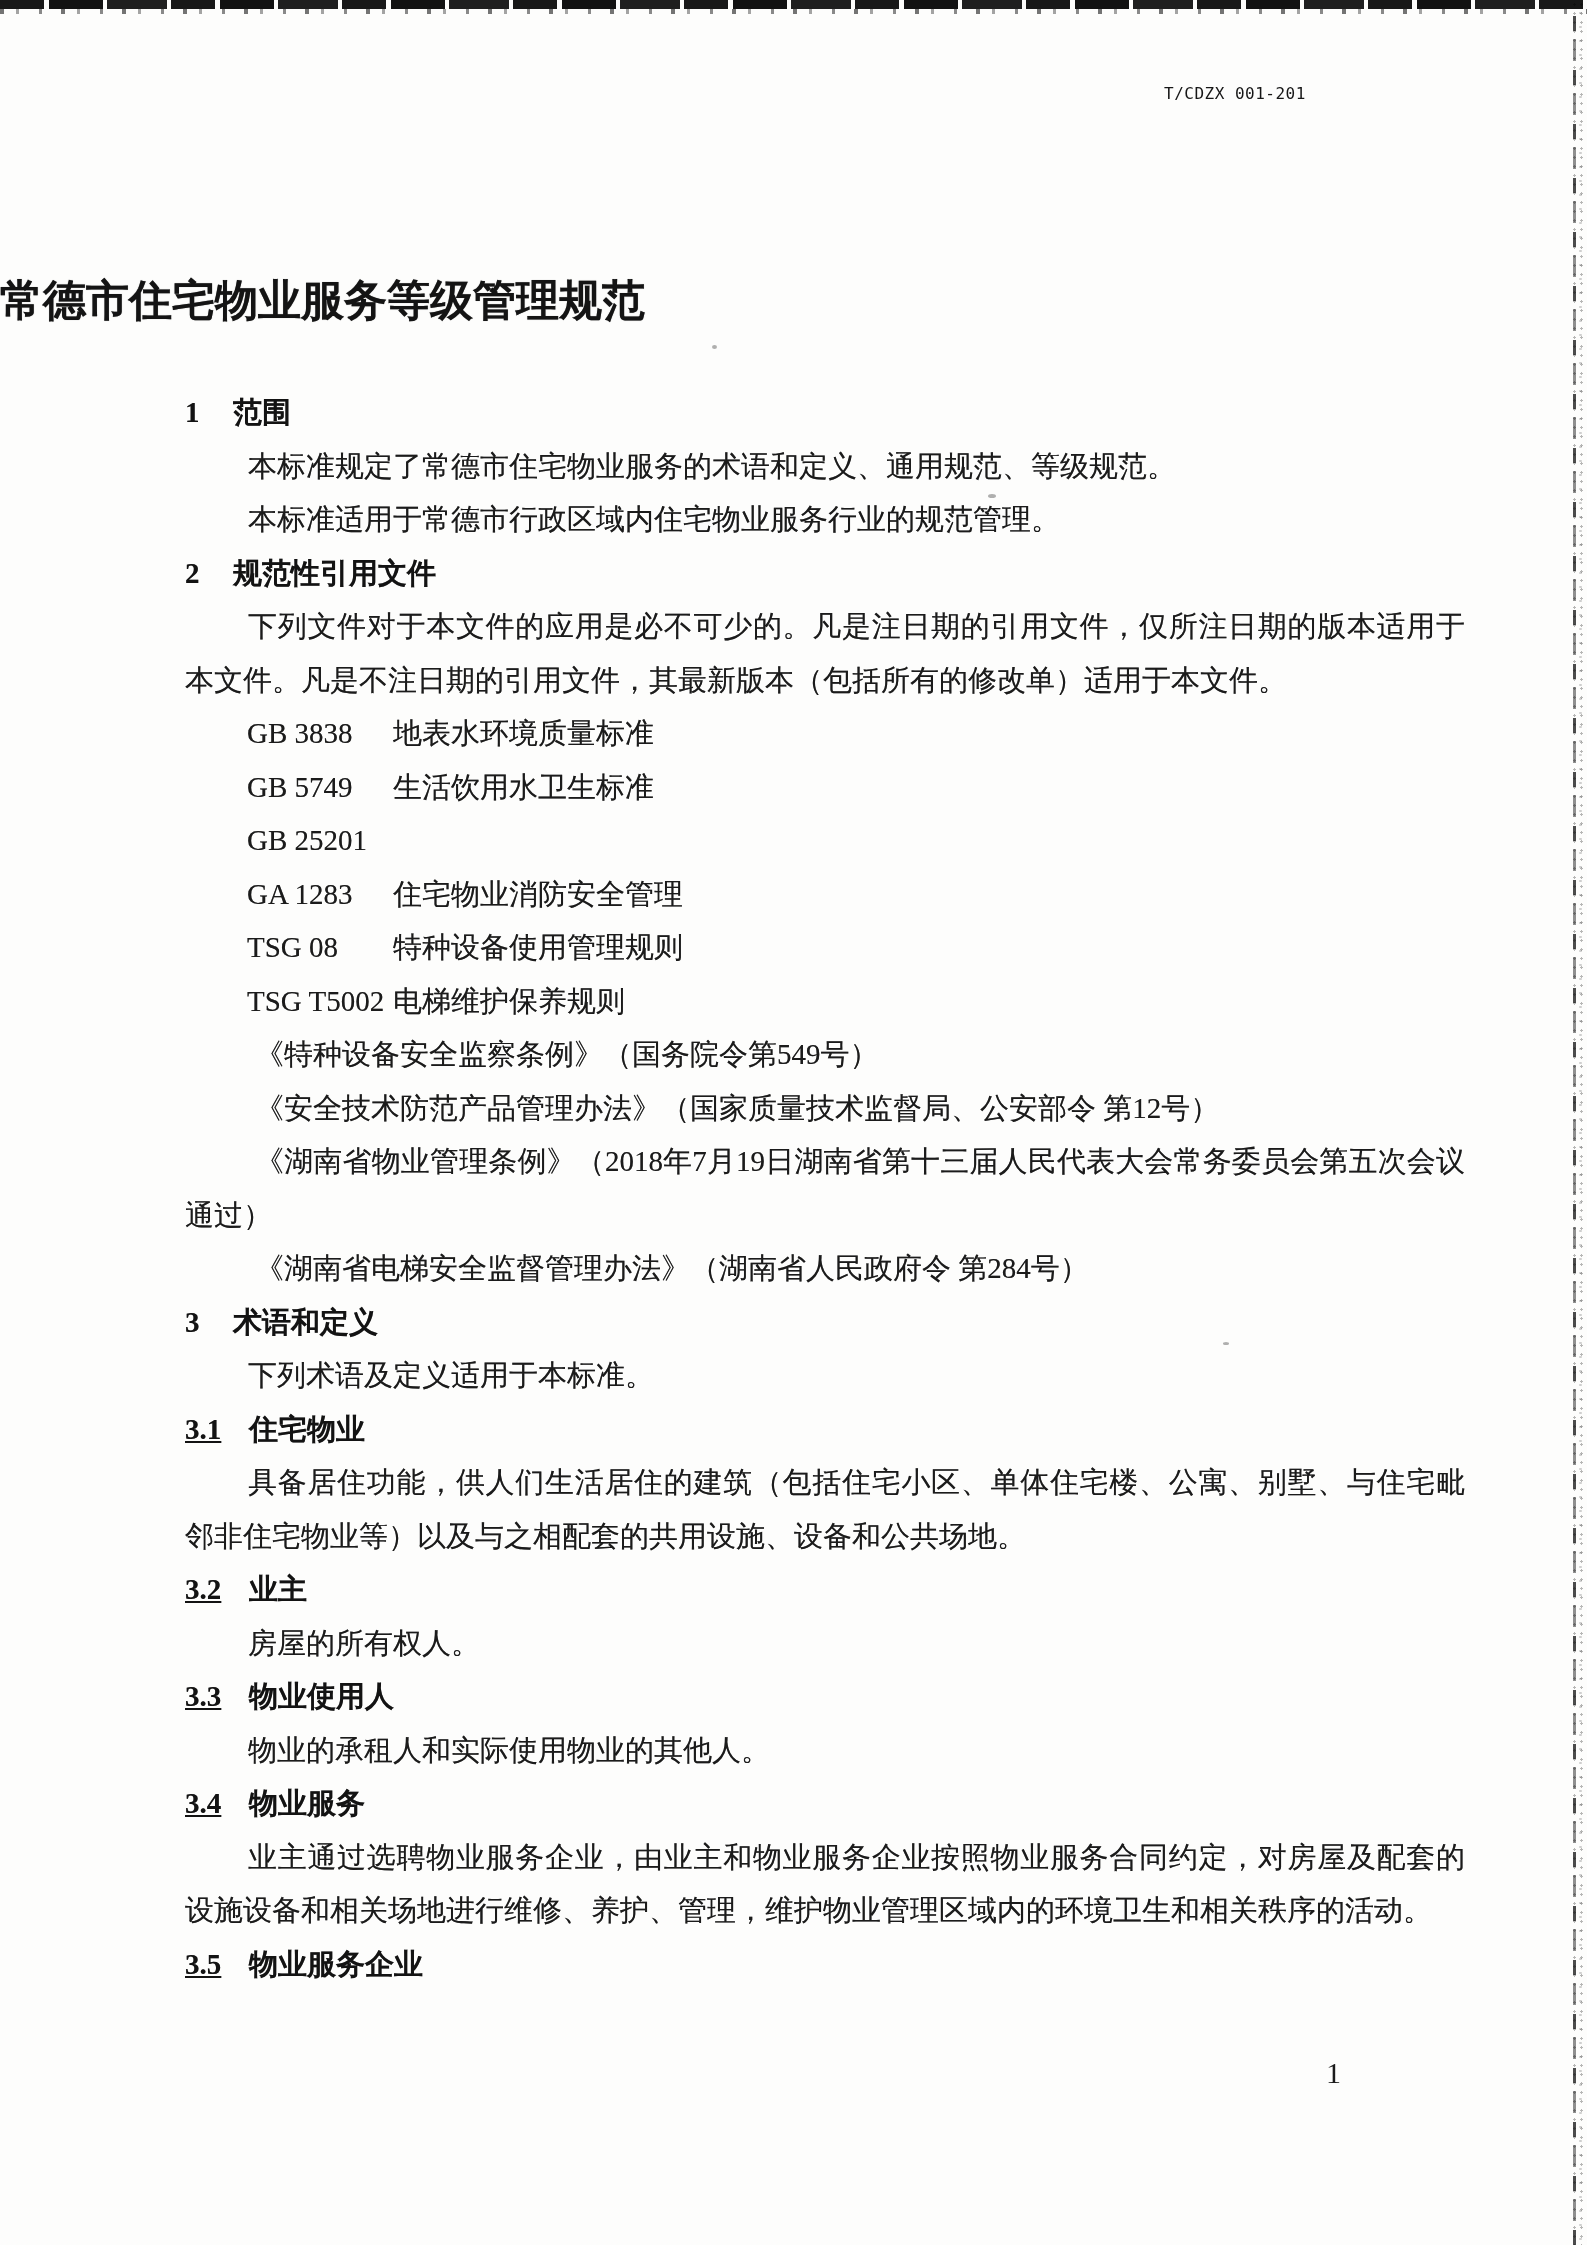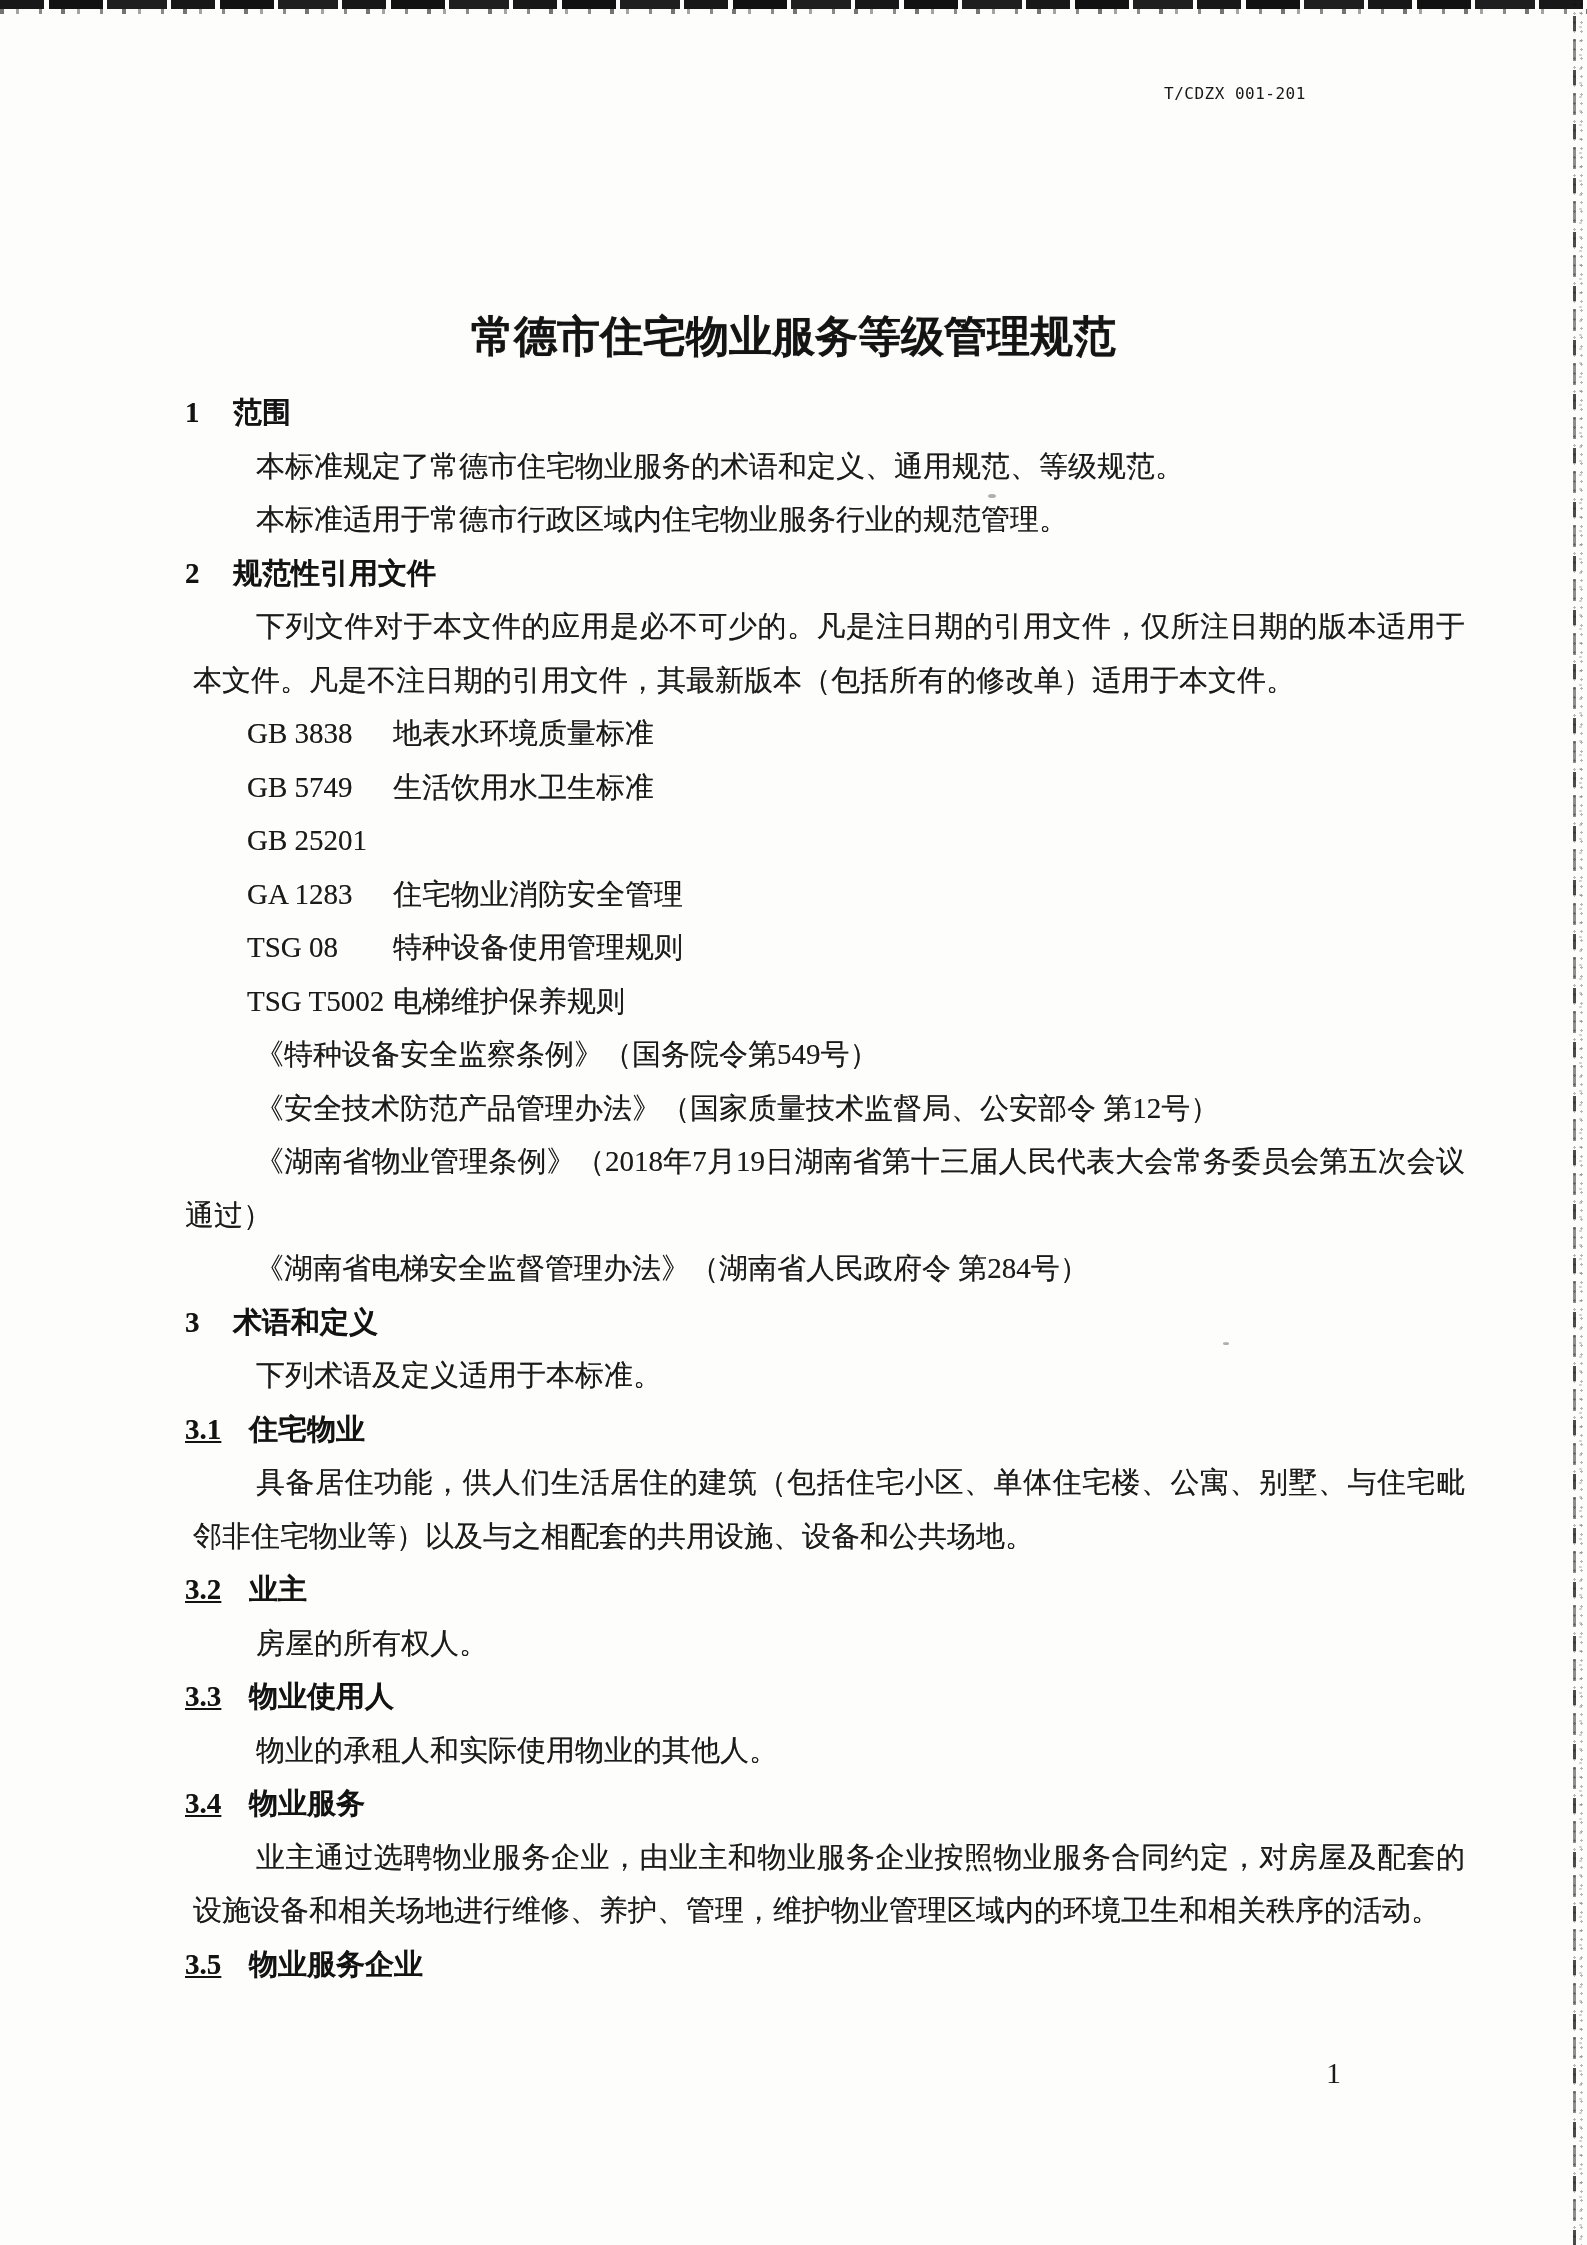--- a/index.html
+++ b/index.html
@@ -51,25 +51,23 @@
   .speck.s3 { left: 1223px; top: 1342px; width: 6px; height: 3px; }
 
   
   .doc-code {
     position: absolute; left: 1164px; top: 84px;
     font-family: "DejaVu Sans Mono", monospace;
     font-size: 16px; letter-spacing: 0.5px; color: #161616;
   }
   .doc-title {
     position: absolute; top: 272px; left: 0; width: 100%;
-    text-align: center;
     font-family: "Liberation Sans", sans-serif;
     font-weight: 700; font-size: 43px; color: #141414;
     text-shadow: 0 0 0.7px rgba(0,0,0,.6);
-    margin-top: 36px;
   }
   .page-num {
     position: absolute; left: 1326px; top: 2056px;
     font-size: 30px; color: #1b1b1b;
   }
 
   
   .content {
     position: absolute; left: 185px; top: 386px; width: 1280px;
     font-size: 29px; line-height: 53.5px;
@@ -83,21 +81,21 @@
     font-weight: 700;
     font-family: "Liberation Sans", sans-serif;
     color: #131313;
   }
   .sec-h .num {
     font-family: "Liberation Serif", serif;
     min-width: 48px; flex: none;
   }
   .term-h .num { min-width: 64px; text-decoration: underline; }
 
-  p.para { text-indent: 63px; margin-left: 8px; }
+  p.para { text-indent: 63px; }
   p.cite { text-indent: 70px; }
 
   .ref-row { display: flex; padding-left: 62px; }
   .ref-code { width: 146px; flex: none; white-space: nowrap; }
 </style>
 </head>
 <body>
 
 <div class="page">
 

